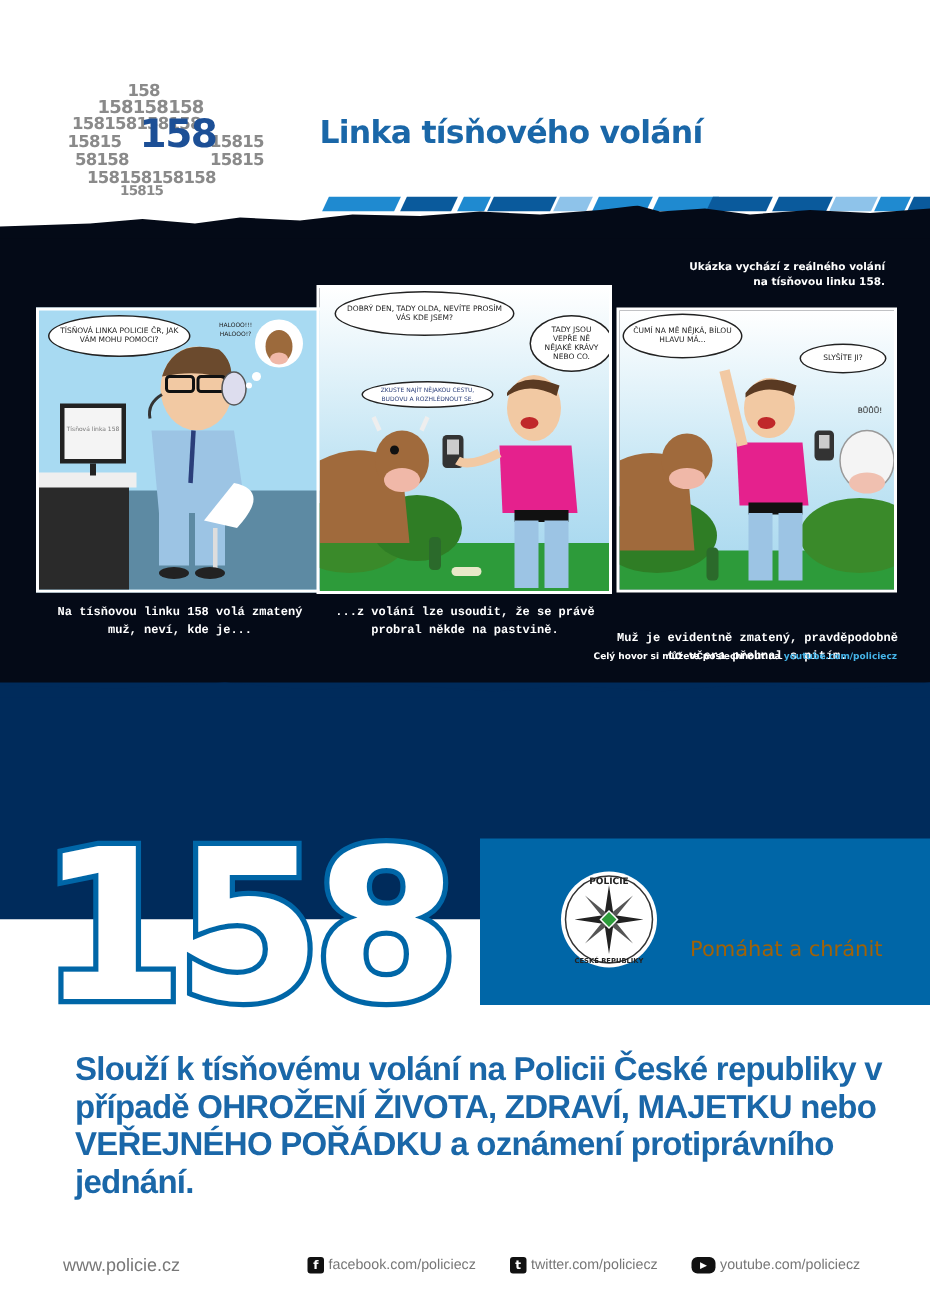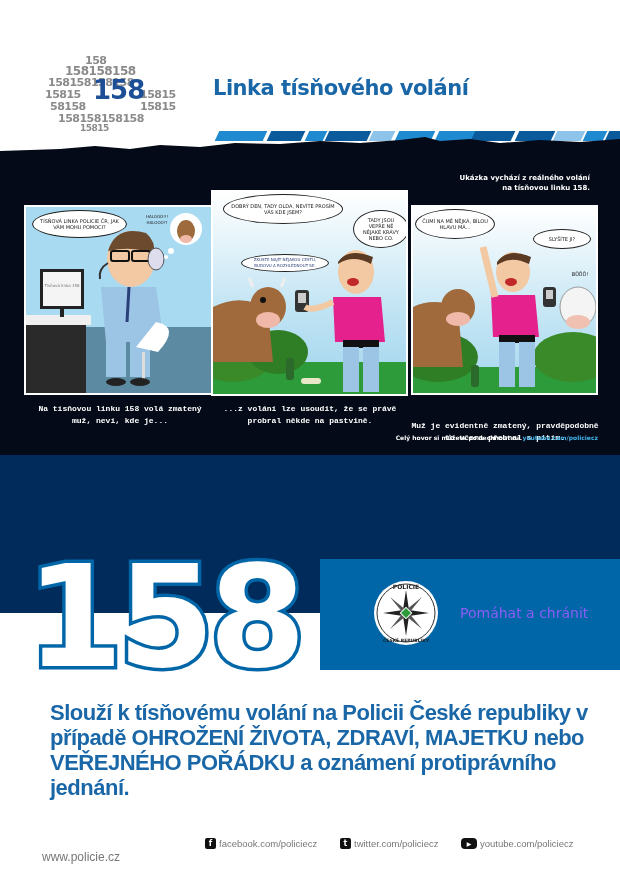--- a/index.html
+++ b/index.html
@@ -34,28 +34,28 @@
   .listen .link { color: #45b4e8; }
 
   
   .navy-band { position: absolute; left: 0; top: 455px; width: 620px; height: 158px; background: #002b5b; }
   .navy-band svg.edge { position: absolute; left: 0; top: -4px; }
   .slogan { position: absolute; left: 0; top: 480px; width: 620px; text-align: center; color: #ffffff; font-weight: bold; font-size: 13.5px; line-height: 21px; font-family: "DejaVu Sans", sans-serif; letter-spacing: -0.4px; }
 
   .big158 { position: absolute; left: 26px; top: 548px; height: 130px; }
   .blue-box { position: absolute; left: 320px; top: 559px; width: 300px; height: 111px; background: #0066a7; }
   .seal { position: absolute; left: 373px; top: 580px; width: 66px; height: 66px; }
-  .motto { position: absolute; left: 460px; top: 605px; color: #8b5cf6; font-size: 14px; font-family: "DejaVu Sans", sans-serif; }
+  .motto { position: absolute; left: 460px; top: 625px; color: #a16207; font-size: 14px; font-family: "DejaVu Sans", sans-serif; }
 
   .white-lower { position: absolute; left: 0; top: 613px; width: 320px; height: 65px; background: #ffffff; }
 
   .desc { position: absolute; left: 50px; top: 700px; width: 540px; color: #1a67a8; font-weight: bold; font-size: 22px; line-height: 25px; font-family: Liberation Sans, sans-serif; letter-spacing: -0.5px; }
 
   .footer { position: absolute; left: 0; top: 836px; width: 620px; height: 16px; font-family: "Liberation Sans", sans-serif; color: #777; }
-  .footer .site { position: absolute; left: 42px; top: 14px; font-size: 12px; }
+  .footer .site { position: absolute; left: 42px; top: 0; font-size: 12px; }
   .footer .social { position: absolute; top: 2px; font-size: 9.5px; display: flex; align-items: center; gap: 3px; color: #777; }
   .footer .ico { display: inline-block; width: 11px; height: 11px; background: #111; border-radius: 2px; color: #fff; font-size: 8px; line-height: 11px; text-align: center; font-weight: bold; font-family: "DejaVu Sans", sans-serif; }
   .footer .ico.yt { width: 16px; border-radius: 4px; font-size: 6px; }
 </style>
 </head>
 <body>
 
 <div class="logo-map">
   <span class="word" style="left:45px;top:4px;font-size:11px;">158</span>
   <span class="word" style="left:25px;top:14px;font-size:12px;">158158158</span>

